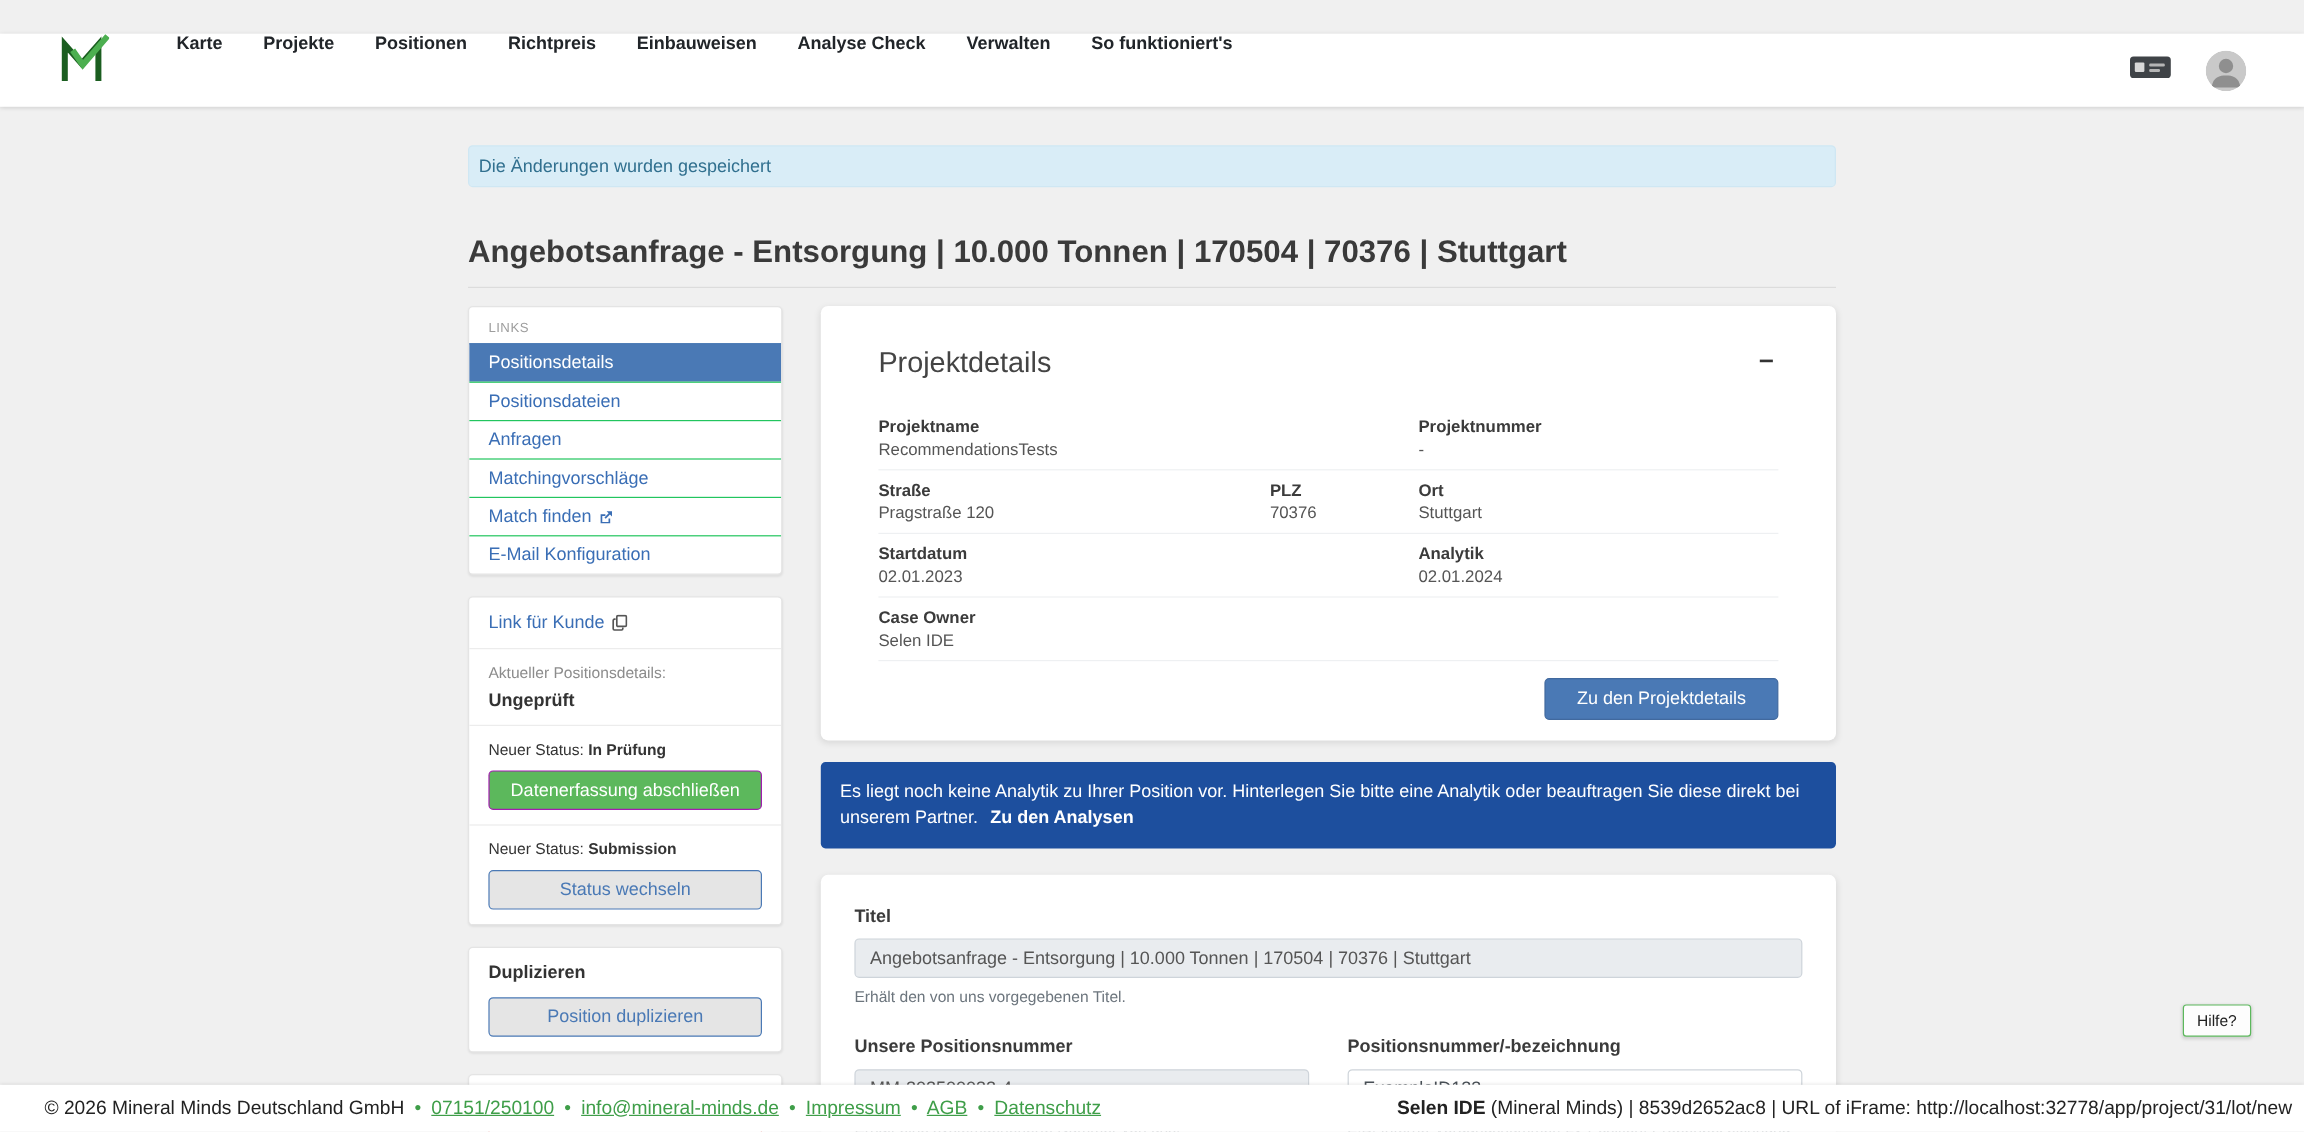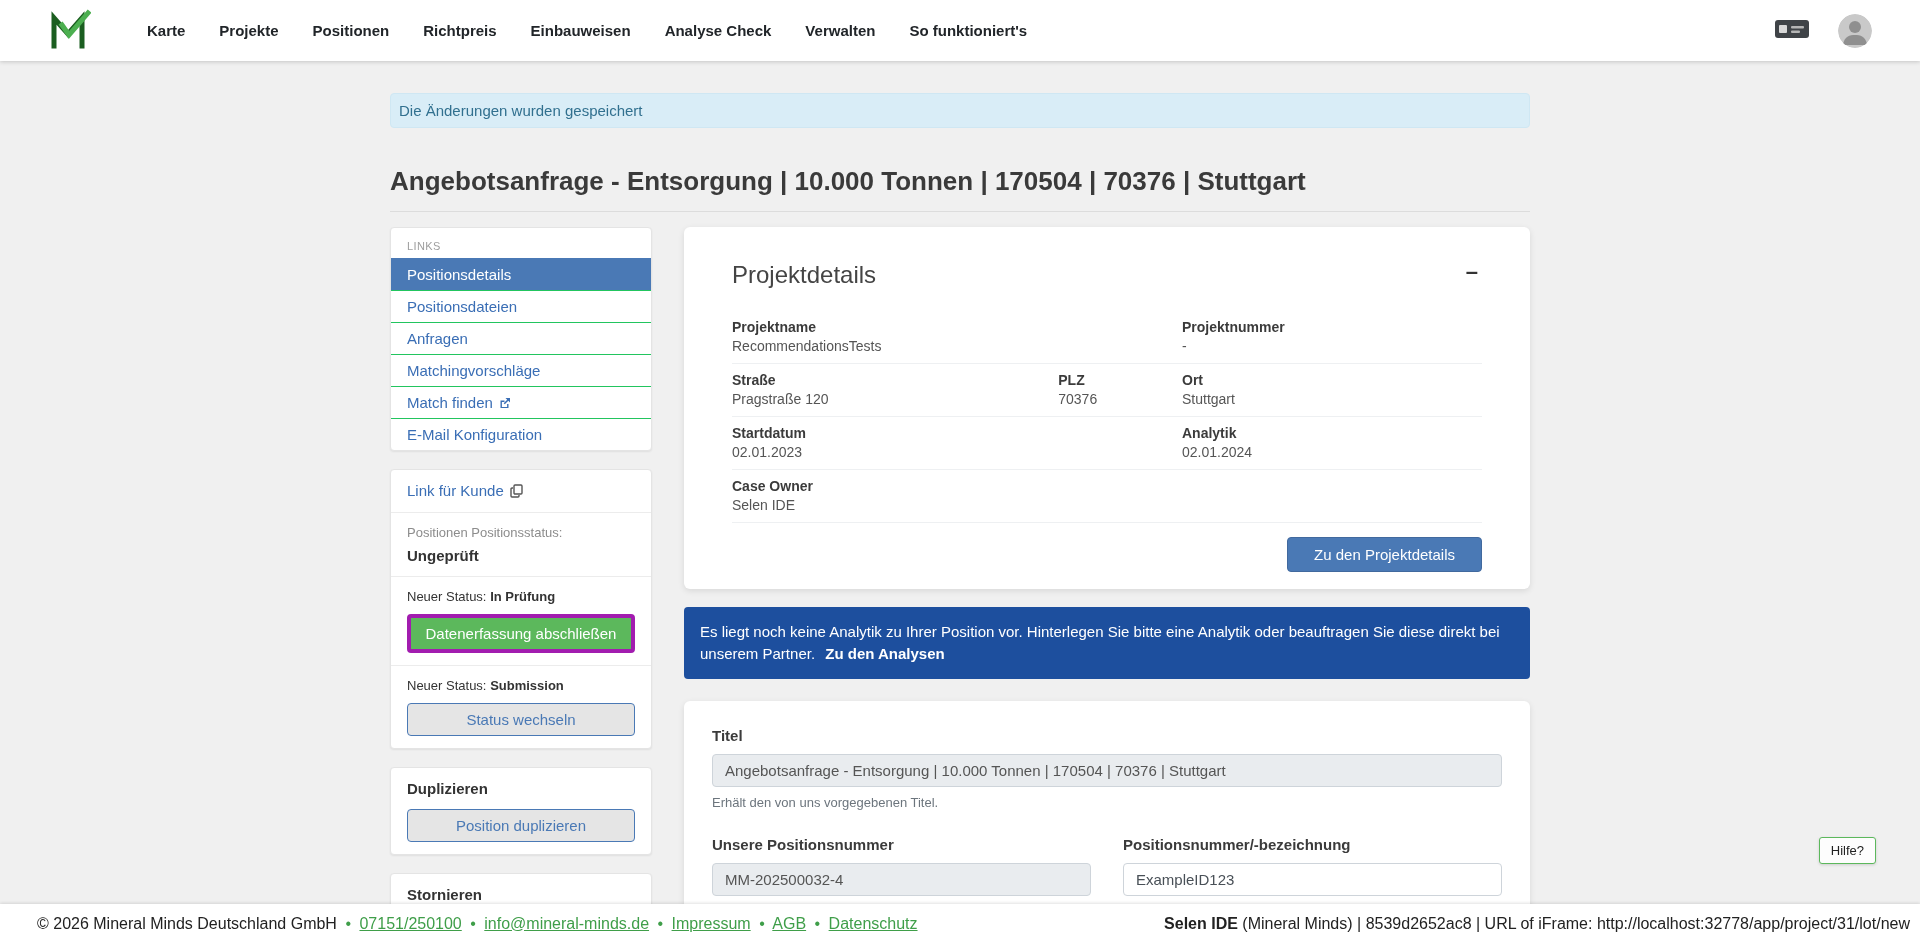--- a/index.html
+++ b/index.html
@@ -8,23 +8,23 @@
     font-family: "Liberation Sans", sans-serif;
     background: #f0f0f0;
     color: #333;
   }
   a { text-decoration: none; cursor: pointer; }
 
   
   .navbar {
     height: 61px; background: #fff;
     box-shadow: 0 1px 4px rgba(0,0,0,.18);
-    display: flex; align-items: center;
+    display: flex; 
     padding: 0 48px 0 47px;
-    position: relative; z-index: 30;
+    position: relative; z-index: 30; margin-top: 28px;
   }
   .logo { width: 44px; height: 44px; display: block; cursor: pointer; }
   .nav-items { display: flex; gap: 34px; margin-left: 56px; }
   .nav-items a { font-size: 15px; font-weight: 700; color: #212529; white-space: nowrap; }
   .nav-right { margin-left: auto; display: flex; align-items: center; gap: 28px; }
   .avatar { width: 34px; height: 34px; border-radius: 50%; overflow: hidden; cursor: pointer; }
 
   
   .container { width: 1140px; margin: 0 auto; }
   .alert-info {
@@ -61,21 +61,21 @@
   .sec { padding: 12px 16px; }
   .sec + .sec { border-top: 1px solid #ececec; }
   .customer-link { color: #3a6eb5; font-size: 15px; display: inline-flex; align-items: center; gap: 6px; }
   .muted-label { font-size: 13px; color: #8c8c8c; margin-bottom: 7px; }
   .status-strong { font-size: 15px; font-weight: bold; color: #333; }
   .status-line { font-size: 13px; color: #333; margin-bottom: 10px; }
   .status-line b { font-weight: bold; }
 
   button { font-family: "Liberation Sans", sans-serif; cursor: pointer; }
   .btn-block { display: block; width: 100%; padding: 7px 8px; font-size: 15px; border-radius: 4px; }
-  .btn-green { background: #5cb85c; border: 4px solid #a21caf; color: #fff; }
+  .btn-green { background: #5cb85c; border: 1px solid #a21caf; color: #fff; }
   .btn-outline-blue { background: #e5e5e5; border: 1px solid #4a79b5; color: #4a79b5; }
   .btn-outline-red { background: #fff; border: 1px solid #d9534f; color: #d9534f; }
   .side-card-title { font-size: 15px; font-weight: bold; color: #333; margin-bottom: 12px; }
   .caret { font-size: 10px; margin-left: 5px; }
 
   
   .proj-card {
     background: #fff; border-radius: 6px;
     box-shadow: 0 2px 6px rgba(0,0,0,.1);
     padding: 34px 48px 17px;
@@ -224,21 +224,21 @@
         <div class="sec">
           <a class="customer-link">
             <span>Link für Kunde</span>
             <svg width="13" height="14" viewBox="0 0 13 14">
               <rect x="4" y="1" width="8" height="9" rx="1" fill="none" stroke="#555" stroke-width="1.4"></rect>
               <path d="M3 4 H2 a1 1 0 0 0 -1 1 v7 a1 1 0 0 0 1 1 h6 a1 1 0 0 0 1 -1 v-1" fill="none" stroke="#555" stroke-width="1.4"></path>
             </svg>
           </a>
         </div>
         <div class="sec">
-          <div class="muted-label">Positionen Positionsstatus:</div>
+          <div class="muted-label">Aktueller Positionsdetails:</div>
           <div class="status-strong">Ungeprüft</div>
         </div>
         <div class="sec">
           <div class="status-line">
             <span>Neuer Status:</span>
             <b>In Prüfung</b>
           </div>
           <button class="btn-block btn-green">Datenerfassung abschließen</button>
         </div>
         <div class="sec">

